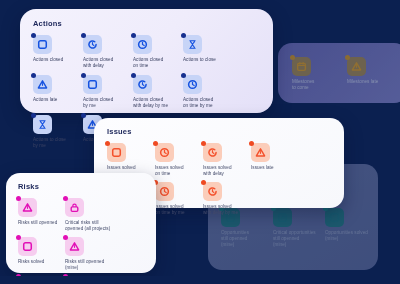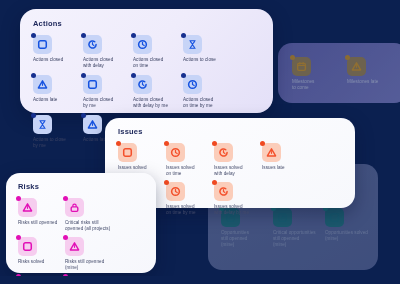--- a/index.html
+++ b/index.html
@@ -44,21 +44,21 @@
     background:linear-gradient(135deg,#6f6cb4 0%,#8483c6 100%);
     opacity:.62;border-radius:14px;
   }
   #milestones .cell{width:55px;}
   #milestones .tile{background:#a98b4e;}
   #milestones .badge{background:#d99a21;}
   #milestones .cap{color:#cfd2e8;}
 
   
   #issues{
-    left:105px;top:118px;width:250px;height:90px;padding:9px 0 0 13px;
+    left:94px;top:118px;width:250px;height:90px;padding:9px 0 0 13px;
     background:linear-gradient(150deg,#fdfdff 0%,#f7f8fc 100%);
     box-shadow:0 6px 18px rgba(5,15,45,.35);
     border-radius:14px;
   }
   #issues .cell{width:48px;margin-bottom:5px;}
   #issues .tile{background:#fbcdba;}
   #issues .badge{background:#ef4a22;}
   #issues .cap{color:#434a6a;}
 
   

